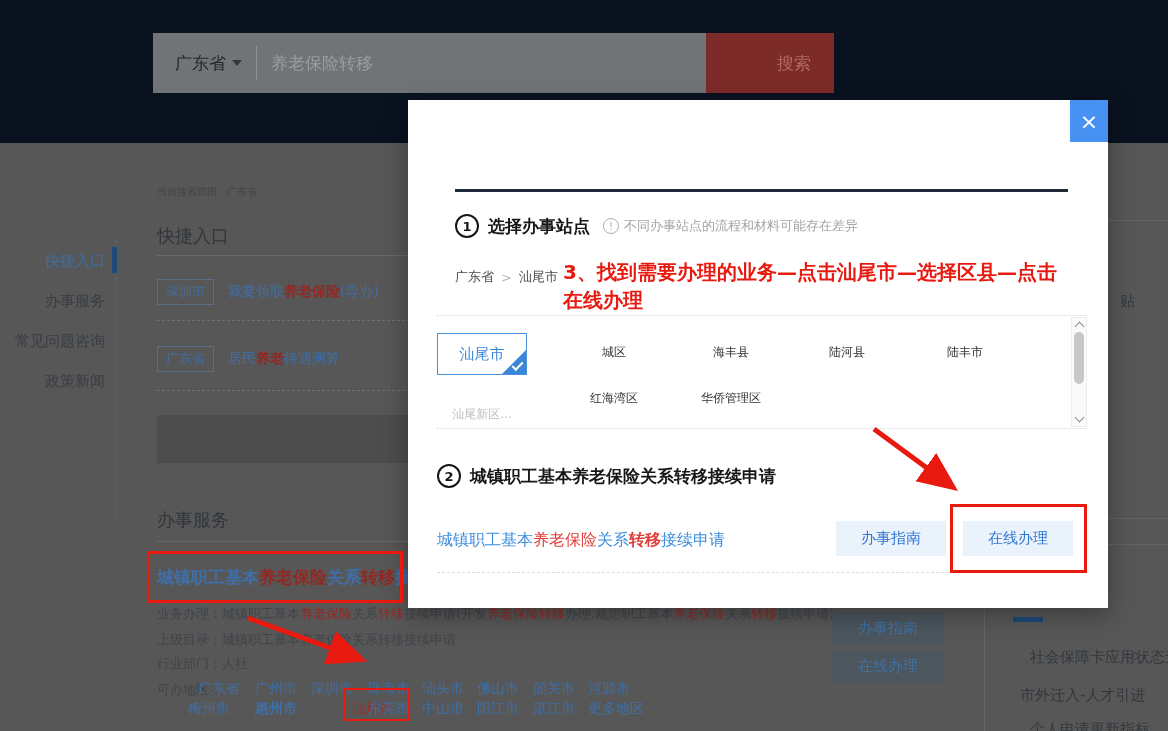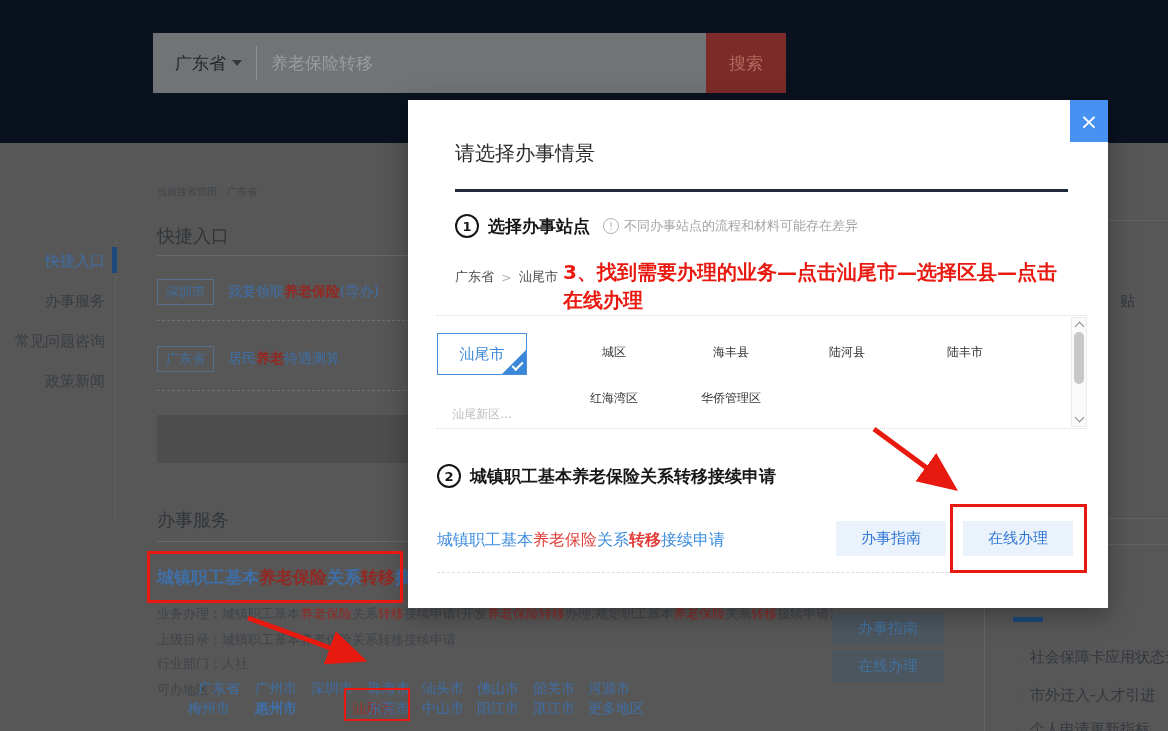--- a/index.html
+++ b/index.html
@@ -8,21 +8,21 @@
   .abs{position:absolute;}
   
   #hdr{left:0;top:0;width:1168px;height:143px;background:#0a1220;}
   #pagebg{left:0;top:143px;width:1168px;height:588px;background:#575757;}
   .searchbar{left:153px;top:33px;width:553px;height:60px;background:#717477;display:flex;align-items:center;}
   .region-sel{margin-left:22px;color:#23282e;font-size:17px;display:flex;align-items:center;gap:6px;}
   .caret{width:0;height:0;border-left:5px solid transparent;border-right:5px solid transparent;border-top:6px solid #33383f;}
   .sb-div{width:1px;height:34px;background:#8f9194;margin:0 14px;}
   .query{color:#9a9da0;font-size:17px;}
   .search-btn{left:706px;top:33px;width:80px;height:60px;background:#7d2b28;color:#b06a60;
-              font-size:17px;display:flex;align-items:center;justify-content:center;}
+              font-size:17px;display:flex;align-items:center;justify-content:center;padding-left:48px;}
   
   .side-item{left:0;width:105px;text-align:right;font-size:15px;color:#383d43;height:18px;}
   .side-item.active{color:#3f6fa8;}
   .side-divider{left:115px;top:240px;width:1px;height:280px;background:#606060;}
   .side-ind{left:112px;top:247px;width:5px;height:26px;background:#1d4a7a;}
   
   .scope{left:157px;top:185px;font-size:10px;color:#3f444a;}
   .h2{font-size:18px;color:#31363b;font-weight:500;}
   .hrule{height:1px;background:#686868;}
   .dashed{height:0;border-bottom:1px dashed #6f6f6f;}
@@ -154,37 +154,36 @@
 
   <div class="abs act-btn" style="left:832px;top:612px;">办事指南</div>
   <div class="abs act-btn" style="left:832px;top:650px;">在线办理</div>
 
   <div class="abs" style="left:984px;top:608px;width:1px;height:123px;background:#646464;"></div>
   <div class="abs" style="left:1013px;top:617px;width:30px;height:5px;background:#1d4a7a;"></div>
   <div class="abs" style="left:1016px;top:648px;display:flex;align-items:center;gap:10px;">
     <span class="rp-bullet"></span>
     <span class="rp-item">社会保障卡应用状态查</span>
   </div>
-  <div class="abs" style="left:1016px;top:686px;display:flex;align-items:center;gap:10px;">
+  <div class="abs" style="left:1016px;top:686px;display:flex;align-items:center;">
     <span class="rp-bullet"></span>
     <span class="rp-item">市外迁入-人才引进</span>
   </div>
   <div class="abs" style="left:1016px;top:720px;display:flex;align-items:center;gap:10px;">
     <span class="rp-bullet"></span>
     <span class="rp-item">个人申请更新指标</span>
   </div>
 
   <div class="abs rp-item" style="left:1120px;top:292px;">贴</div>
   <div class="abs hairline" style="left:1108px;top:220px;width:60px;"></div>
   <div class="abs hairline" style="left:1108px;top:518px;width:60px;"></div>
   <div class="abs hairline" style="left:1108px;top:544px;width:60px;"></div>
 
   <div class="abs" id="modal">
     <div class="abs m-close">×</div>
-    <div class="abs m-title">请选择办事情景</div>
     <div class="abs m-rule"></div>
 
     <div class="abs step-row" style="left:47px;top:114px;">
       <span class="cnum">1</span>
       <span class="step-label">选择办事站点</span>
       <span class="tip">
         <span class="tip-i">!</span>
         <span>不同办事站点的流程和材料可能存在差异</span>
       </span>
     </div>

